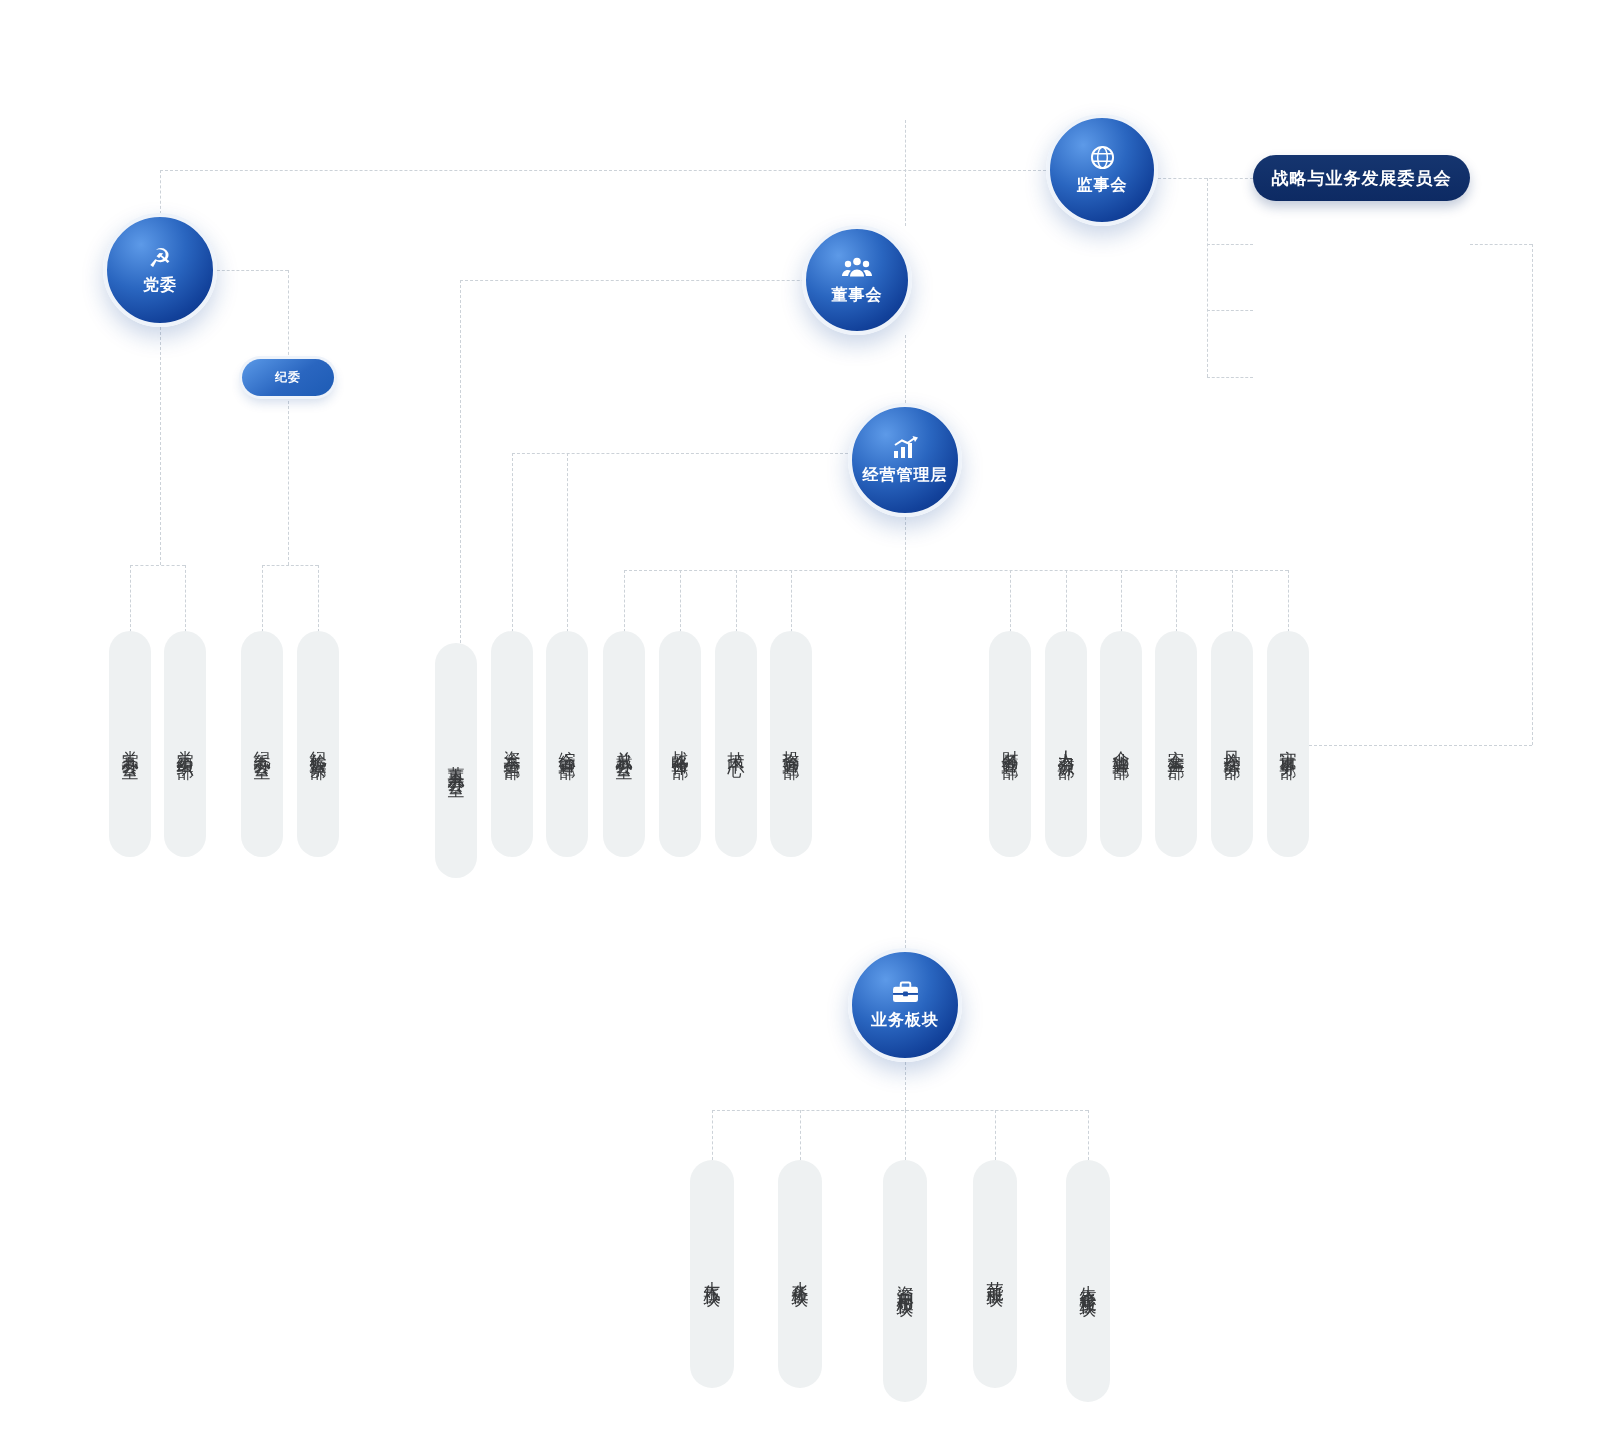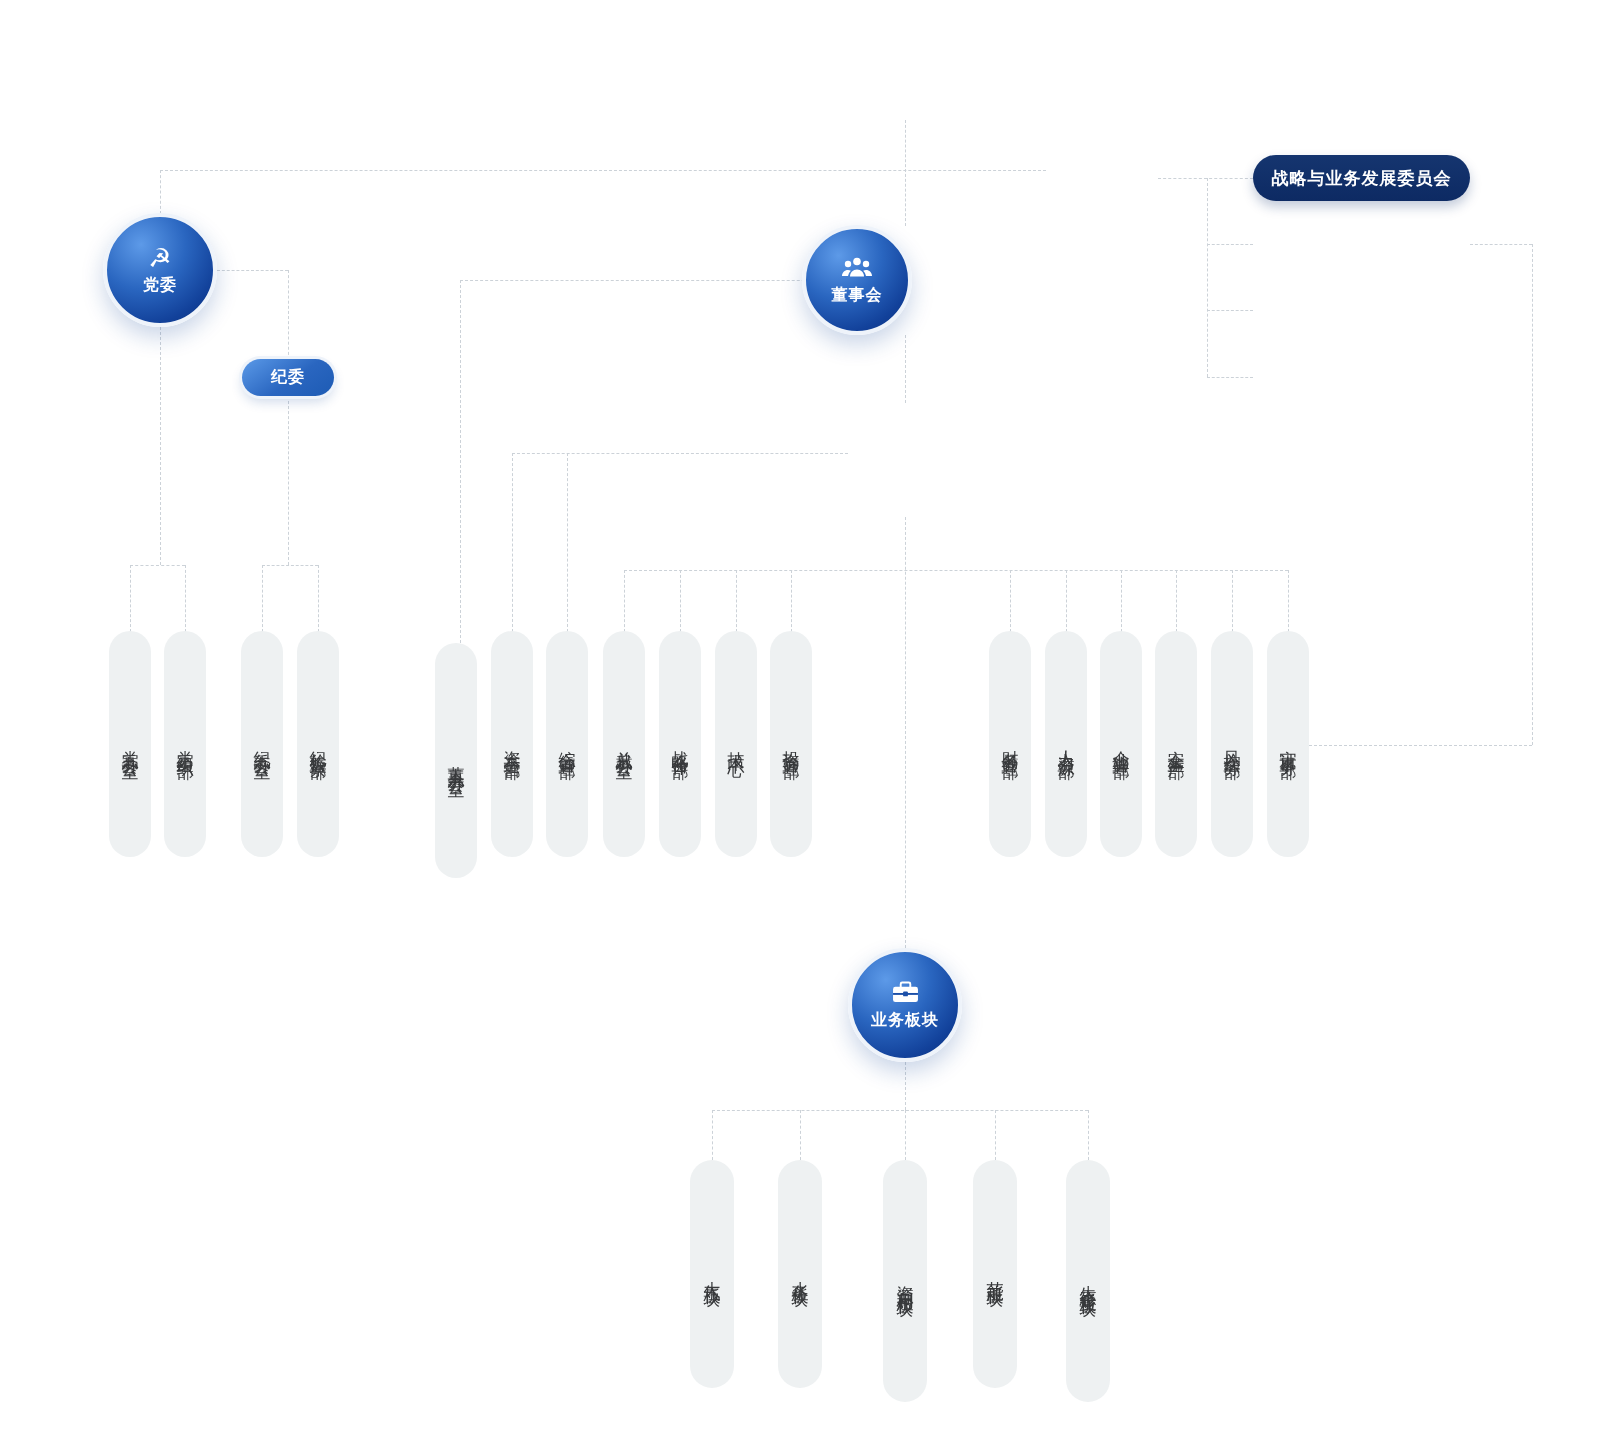--- a/index.html
+++ b/index.html
@@ -18,21 +18,21 @@
     display:flex;flex-direction:column;align-items:center;justify-content:center;gap:4px;z-index:5;}
   .circle .clabel{color:#ffffff;font-size:16px;font-weight:bold;letter-spacing:1px;white-space:nowrap;}
   .circle .cicon{display:flex;align-items:center;justify-content:center;height:26px;}
   .emblem{color:#ffffff;font-size:26px;line-height:26px;font-family:"DejaVu Sans",sans-serif;}
 
   
   .minipill{position:absolute;width:92px;height:37px;border-radius:19px;
     background:linear-gradient(145deg,#5b9ae8 0%,#2a66c0 55%,#1d5bb4 100%);
     box-shadow:0 0 0 3px #eef3fa,0 6px 12px rgba(20,70,150,.2);
     display:flex;align-items:center;justify-content:center;z-index:5;}
-  .minipill span{color:#ffffff;font-size:16px;font-weight:bold;letter-spacing:1px;}
+  .minipill span{color:#ffffff;font-size:12px;font-weight:bold;letter-spacing:1px;}
 
   
   .committee{position:absolute;left:1253px;width:217px;height:46px;border-radius:23px;
     background:linear-gradient(180deg,#15356f 0%,#0d2a63 100%);
     box-shadow:0 6px 12px rgba(14,47,109,.25);
     display:flex;align-items:center;justify-content:center;z-index:5;}
   .committee span{color:#ffffff;font-size:17px;font-weight:bold;letter-spacing:1px;white-space:nowrap;text-align:center;}
 
   
   .vpill{position:absolute;width:42px;border-radius:22px;background:#eef1f2;
@@ -87,40 +87,62 @@
   <div class="hl" style="left:1309px;top:745px;width:223px"></div>
   <div class="vl" style="left:905px;top:1062px;height:48px"></div>
   <div class="hl" style="left:712px;top:1110px;width:376px"></div>
   <div class="vl" style="left:712px;top:1110px;height:50px"></div>
   <div class="vl" style="left:800px;top:1110px;height:50px"></div>
   <div class="vl" style="left:905px;top:1110px;height:50px"></div>
   <div class="vl" style="left:995px;top:1110px;height:50px"></div>
   <div class="vl" style="left:1088px;top:1110px;height:50px"></div>
 
 
+  <div class="circle" style="left:1046px;top:114px;width:112px;height:112px">
+    <span class="cicon">
+      <svg width="25" height="25" viewBox="0 0 26 26">
+          <circle cx="13" cy="13" r="11" fill="none" stroke="#fff" stroke-width="2"></circle>
+          <ellipse cx="13" cy="13" rx="5" ry="11" fill="none" stroke="#fff" stroke-width="1.6"></ellipse>
+          <path d="M2.5 9h21M2.5 17h21" stroke="#fff" stroke-width="1.6" fill="none"></path>
+        </svg>
+    </span>
+    <span class="clabel">监事会</span>
+  </div>
 
   <div class="circle" style="left:103px;top:213px">
     <span class="cicon emblem">☭</span>
     <span class="clabel">党委</span>
   </div>
 
   <div class="circle" style="left:802px;top:225px;width:110px;height:110px">
     <span class="cicon">
       <svg width="30" height="22" viewBox="0 0 30 22">
           <circle cx="15" cy="4.5" r="3.8" fill="#fff"></circle>
           <circle cx="6" cy="7" r="3.2" fill="#fff"></circle>
           <circle cx="24" cy="7" r="3.2" fill="#fff"></circle>
           <path d="M8 19.5c0-4 3-7 7-7s7 3 7 7z" fill="#fff"></path>
           <path d="M0 19c0-3.3 2.5-6 6-6 1 0 2 .3 2.8.7A9 9 0 006 19z" fill="#fff"></path>
           <path d="M30 19c0-3.3-2.5-6-6-6-1 0-2 .3-2.8.7A9 9 0 0124 19z" fill="#fff"></path>
         </svg>
     </span>
     <span class="clabel">董事会</span>
   </div>
 
+  <div class="circle" style="left:848px;top:403px">
+    <span class="cicon">
+      <svg width="28" height="24" viewBox="0 0 28 24">
+          <rect x="3" y="15" width="4" height="7" fill="#fff"></rect>
+          <rect x="10" y="11" width="4" height="11" fill="#fff"></rect>
+          <rect x="17" y="7" width="4" height="15" fill="#fff"></rect>
+          <path d="M4 9l7-4.5 5.5 2.5L23 2.5" stroke="#fff" stroke-width="2" fill="none"></path>
+          <path d="M21.5 0l5.5 1.5-3 4.5z" fill="#fff"></path>
+        </svg>
+    </span>
+    <span class="clabel">经营管理层</span>
+  </div>
 
   <div class="circle" style="left:848px;top:948px">
     <span class="cicon">
       <svg width="27" height="23" viewBox="0 0 28 24">
           <rect x="9" y="1.5" width="10" height="6" rx="1.5" fill="none" stroke="#fff" stroke-width="2"></rect>
           <rect x="1" y="6" width="26" height="16" rx="2.5" fill="#fff"></rect>
           <rect x="1" y="12.5" width="26" height="2" fill="#1b4fa8"></rect>
           <rect x="11.5" y="11" width="5" height="5" rx="1" fill="#1b4fa8"></rect>
         </svg>
     </span>

